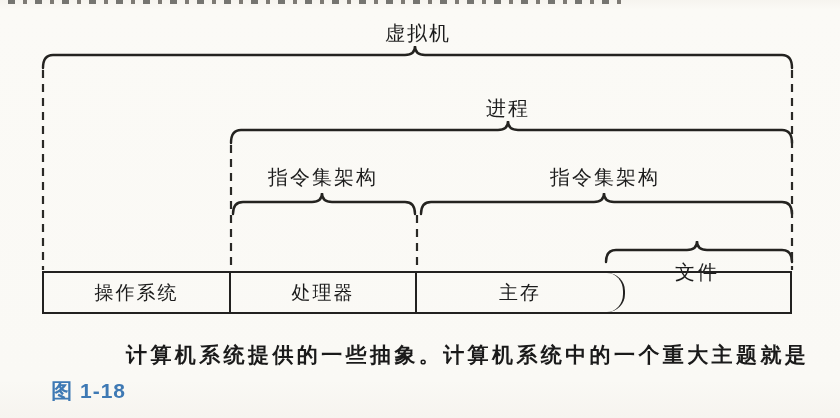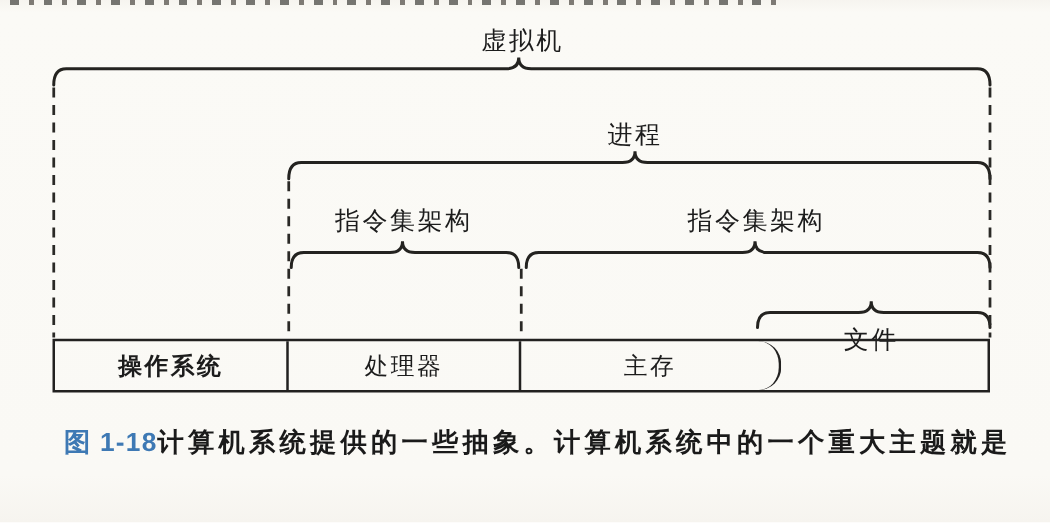--- a/index.html
+++ b/index.html
@@ -29,31 +29,31 @@
     position:absolute;left:42px;top:271px;width:750px;height:43px;
     box-sizing:border-box;border:2px solid #222120;
     display:flex;background:transparent;
   }
   .hw-cell{
     box-sizing:border-box;height:100%;
     display:flex;align-items:center;justify-content:center;
     font-size:19px;font-weight:500;letter-spacing:2px;color:#1c1c1c;
     border-right:2px solid #222120;
   }
-  .hw-cell:nth-child(1){width:187px;font-weight:bold;}
+  .hw-cell:nth-child(1){width:187px;}
   .hw-cell:nth-child(2){width:186px;}
   .hw-cell:nth-child(3){width:208px;border-radius:18px;}
   .hw-cell:nth-child(4){flex:1;border-right:none;}
   .caption{
     position:absolute;left:27px;top:338px;width:800px;
     display:flex;align-items:flex-start;
     font-size:21px;line-height:33px;font-weight:600;
   }
   .fig-num{
-    flex:0 0 99px;color:#3e79b4;letter-spacing:1px;white-space:nowrap;
+    flex:0 0 99px;color:#3e79b4;letter-spacing:1px;white-space:nowrap;margin-top:36px;
   }
   .cap-lines{color:#1a1a1a;}
   .cap-line1{letter-spacing:3.4px;white-space:nowrap;}
   .cap-line2{letter-spacing:1.8px;white-space:nowrap;}
 </style>
 </head>
 <body>
 
 <div class="page">
 

